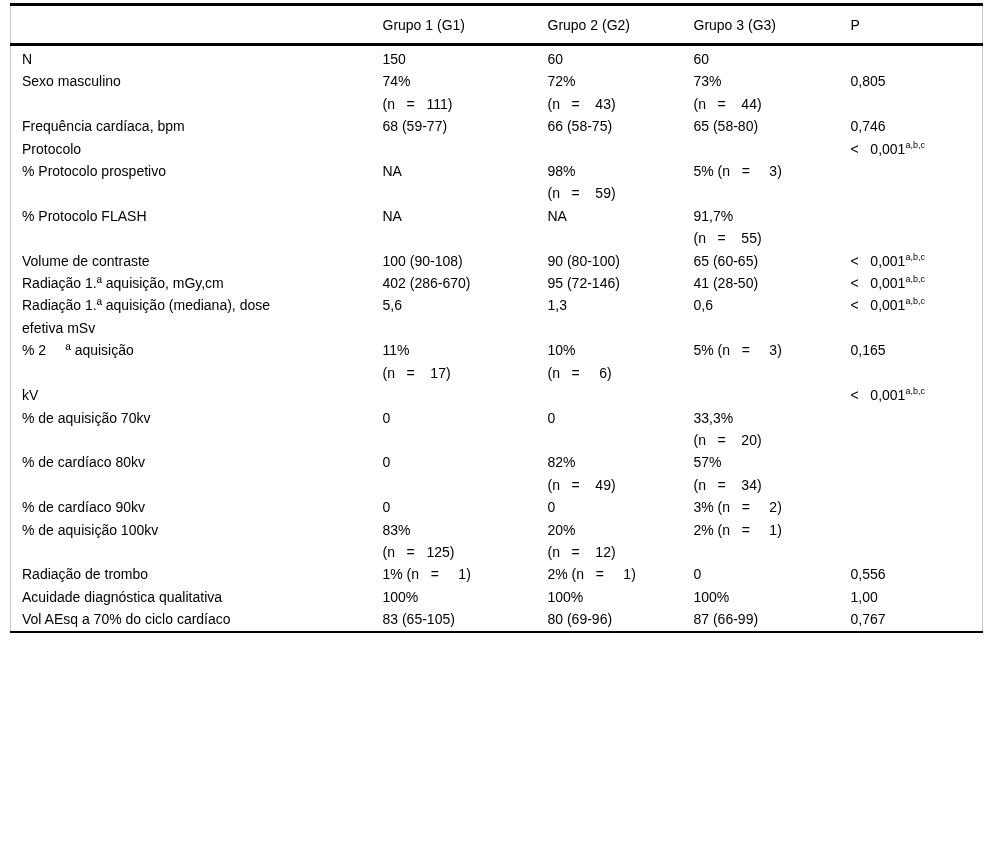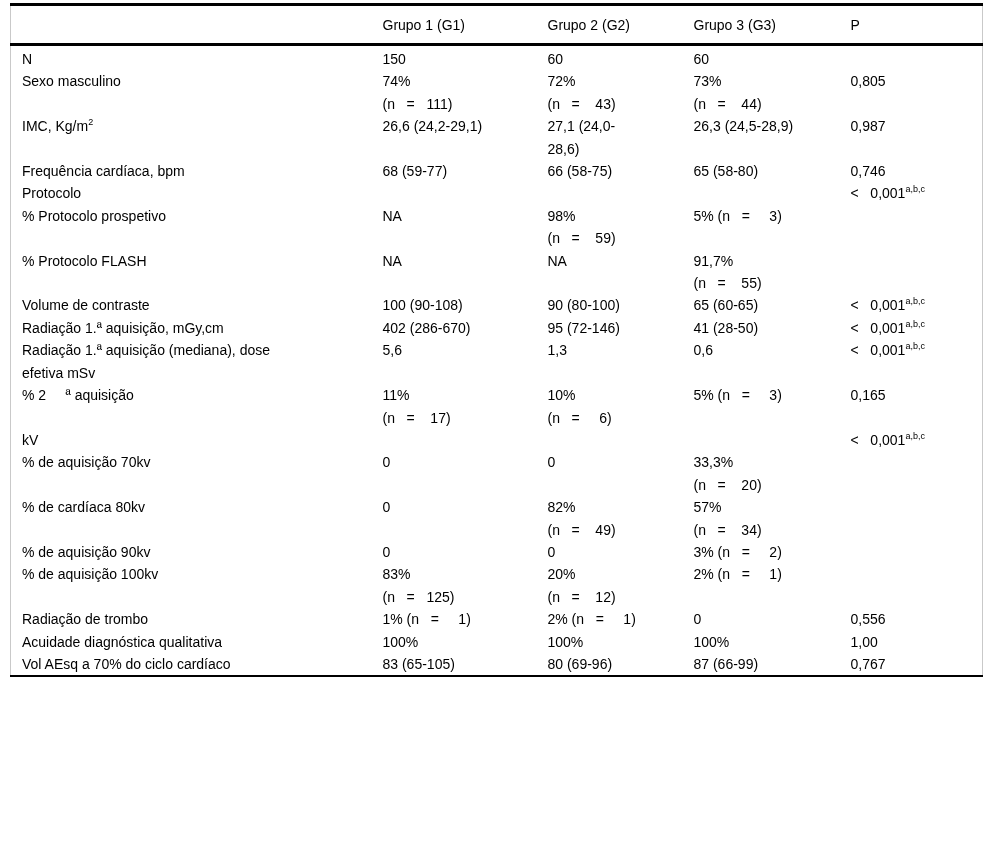--- a/index.html
+++ b/index.html
@@ -80,27 +80,20 @@
           <td></td>
         </tr>
         <tr>
           <td>Sexo masculino</td>
           <td>74%<br>(n   =   111)</td>
           <td>72%<br>(n   =    43)</td>
           <td>73%<br>(n   =    44)</td>
           <td>0,805</td>
         </tr>
         <tr>
-          <td>IMC, Kg/m<sup>2</sup></td>
-          <td>26,6 (24,2-29,1)</td>
-          <td>27,1 (24,0-<br>28,6)</td>
-          <td>26,3 (24,5-28,9)</td>
-          <td>0,987</td>
-        </tr>
-        <tr>
           <td>Frequência cardíaca, bpm</td>
           <td>68 (59-77)</td>
           <td>66 (58-75)</td>
           <td>65 (58-80)</td>
           <td>0,746</td>
         </tr>
         <tr>
           <td>Protocolo</td>
           <td></td>
           <td></td>
@@ -157,28 +150,28 @@
           <td>&lt;   0,001<sup>a,b,c</sup></td>
         </tr>
         <tr>
           <td>% de aquisição 70kv</td>
           <td>0</td>
           <td>0</td>
           <td>33,3%<br>(n   =    20)</td>
           <td></td>
         </tr>
         <tr>
-          <td>% de cardíaca 80kv</td>
+          <td>% de cardíaco 80kv</td>
           <td>0</td>
           <td>82%<br>(n   =    49)</td>
           <td>57%<br>(n   =    34)</td>
           <td></td>
         </tr>
         <tr>
-          <td>% de aquisição 90kv</td>
+          <td>% de cardíaco 90kv</td>
           <td>0</td>
           <td>0</td>
           <td>3% (n   =     2)</td>
           <td></td>
         </tr>
         <tr>
           <td>% de aquisição 100kv</td>
           <td>83%<br>(n   =   125)</td>
           <td>20%<br>(n   =    12)</td>
           <td>2% (n   =     1)</td>

